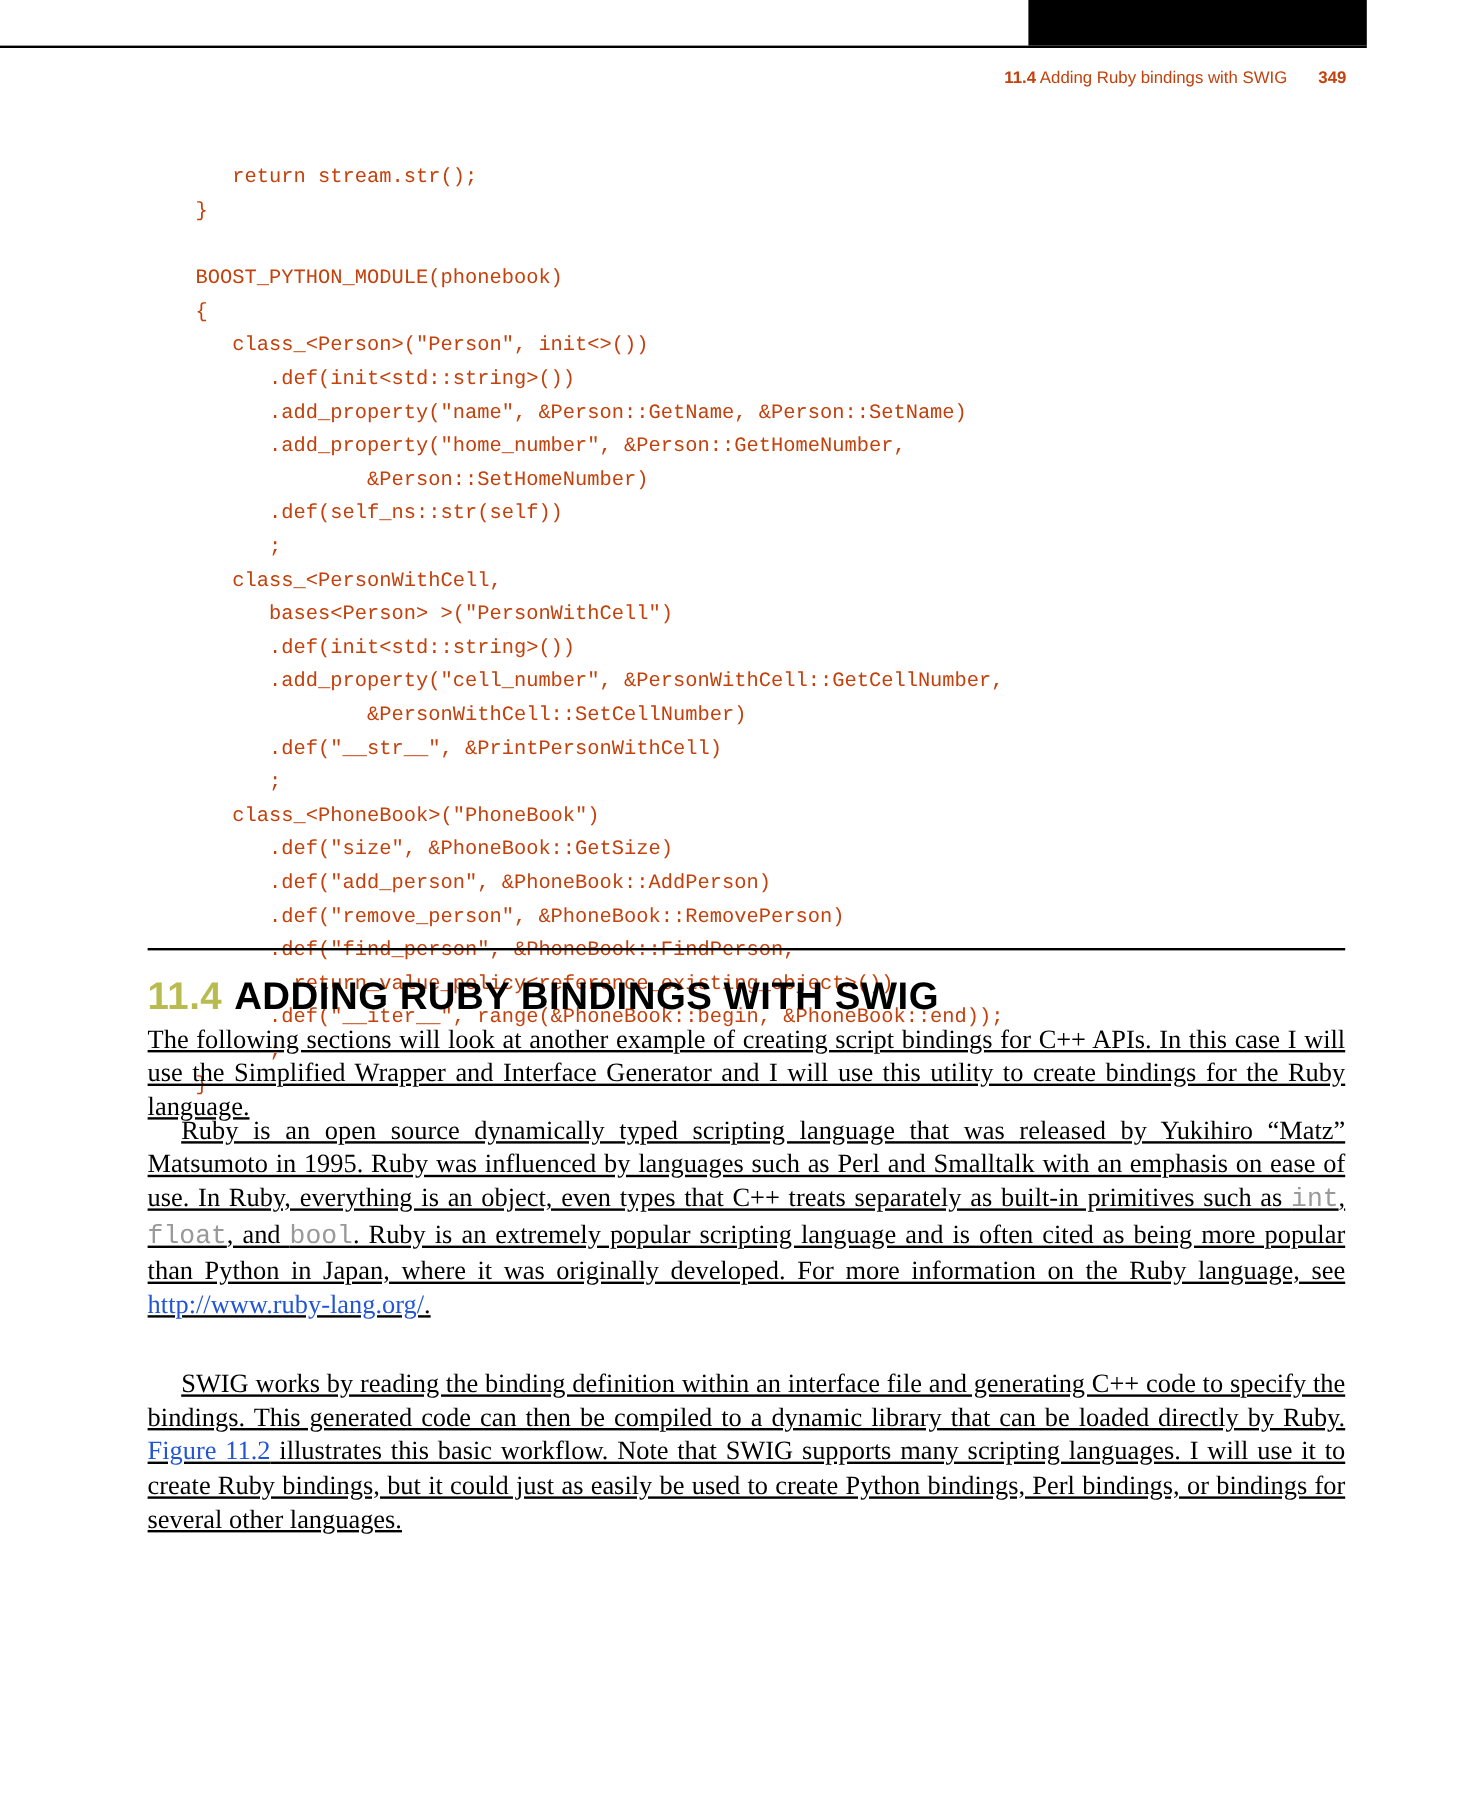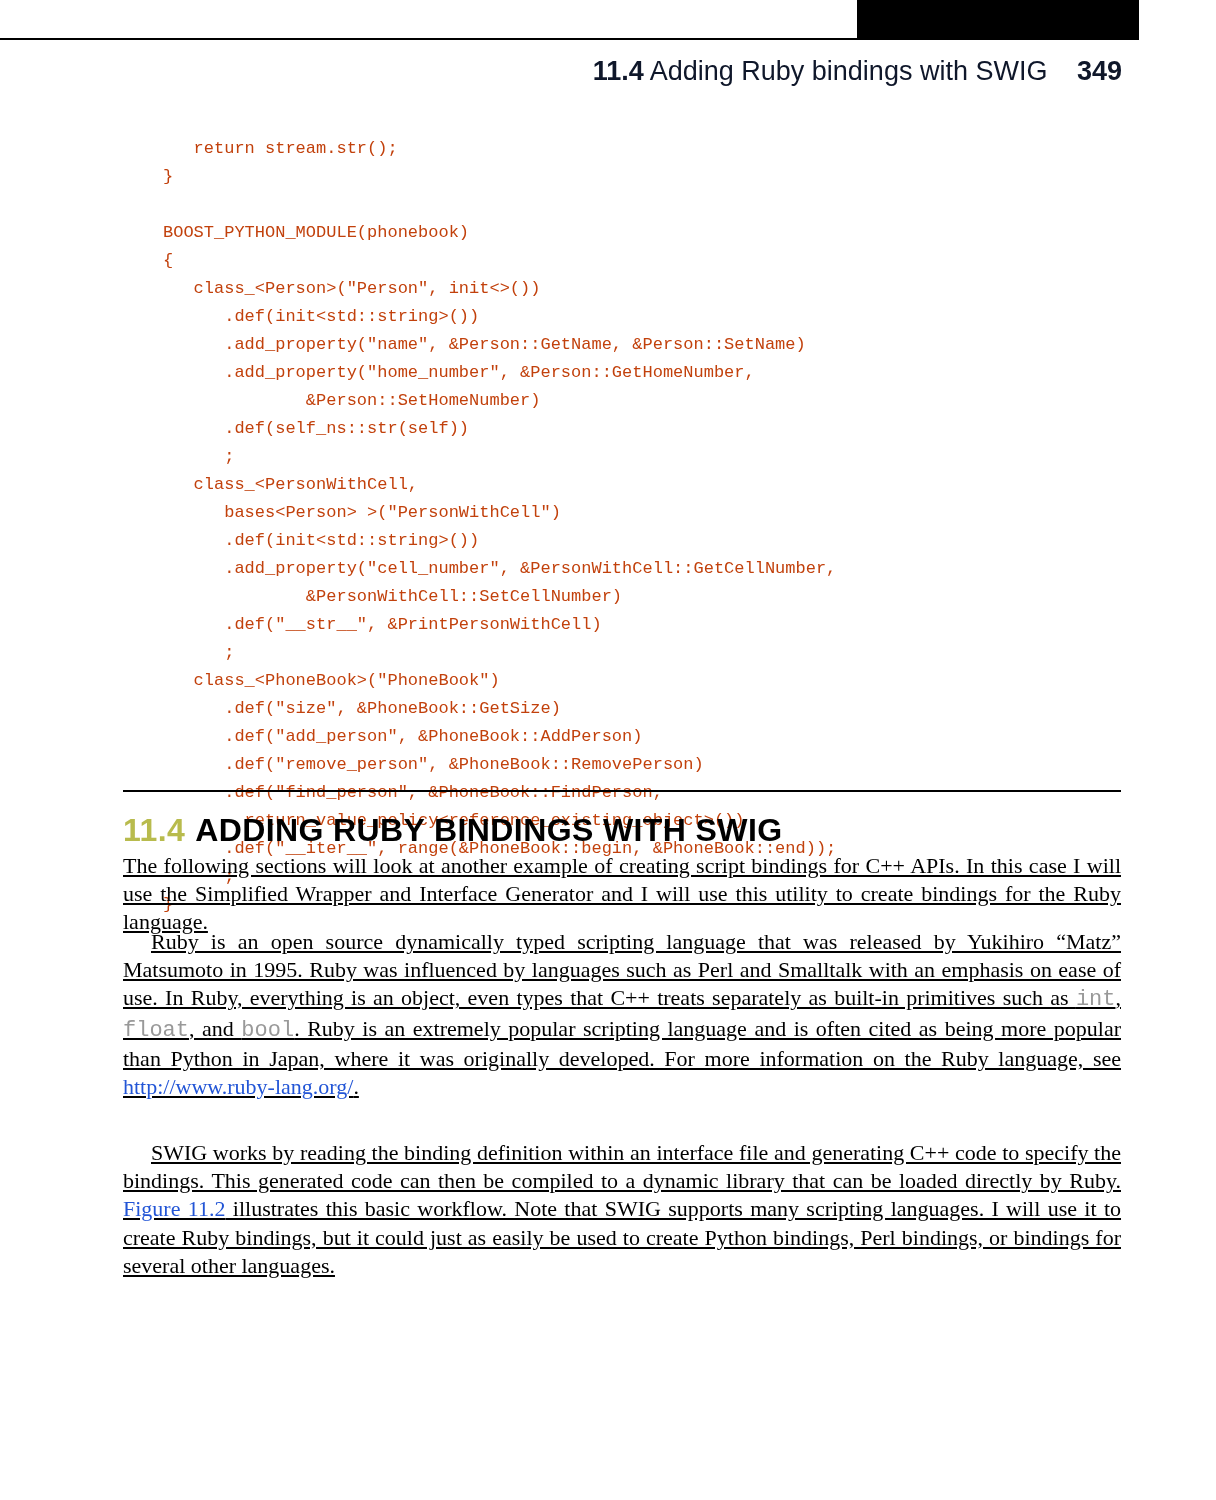--- a/index.html
+++ b/index.html
@@ -25,22 +25,22 @@
     left: 0;
     right: 77px;
     height: 2px;
     background: #000;
   }
   .running-head {
     position: absolute;
     top: 56px;
     right: 94px;
     font-family: Arial, Helvetica, sans-serif;
-    font-size: 27px;
-    color: #0f172a;
+    font-size: 14px;
+    color: #c2410c;
   }
   .running-head .secnum { font-weight: bold; }
   .running-head .pagenum { font-weight: bold; margin-left: 22px; }
   .code-block {
     position: absolute;
     top: 135px;
     left: 163px;
     right: 125px;
     font-family: 'Courier New', Courier, monospace;
     font-size: 17px;

